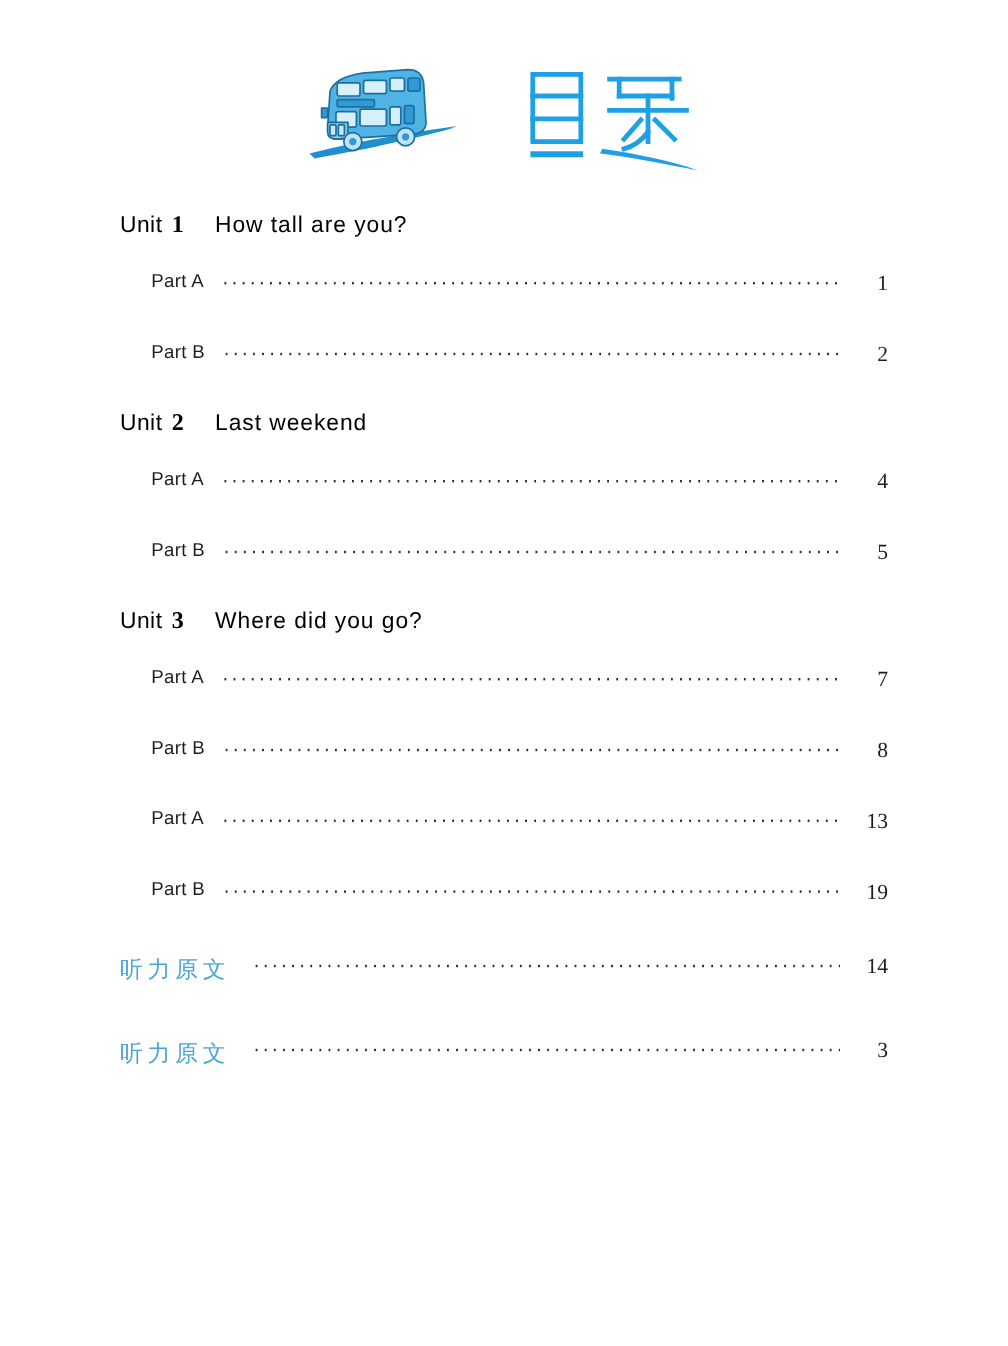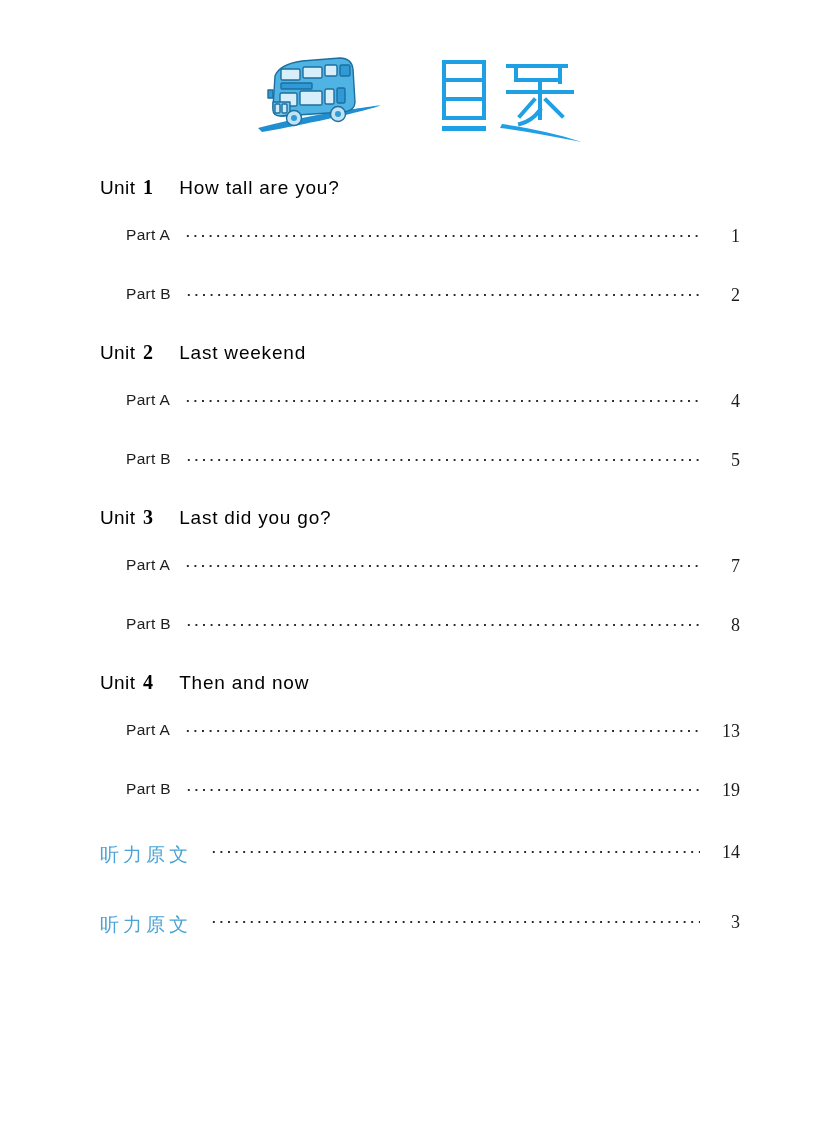--- a/index.html
+++ b/index.html
@@ -238,40 +238,35 @@
       <span class="part-label">Part B</span>
       <span class="leader"></span>
       <span class="page-num">5</span>
     </div>
   </div>
 
   <div class="unit-block">
     <div class="unit-heading">
       <span class="unit-word">Unit</span>
       <span class="unit-num">3</span>
-      <span class="unit-title">Last did you go?</span>
+      <span class="unit-title">Where did you go?</span>
     </div>
     <div class="part-row">
       <span class="part-label">Part A</span>
       <span class="leader"></span>
       <span class="page-num">7</span>
     </div>
     <div class="part-row">
       <span class="part-label">Part B</span>
       <span class="leader"></span>
       <span class="page-num">8</span>
     </div>
   </div>
 
   <div class="unit-block">
-    <div class="unit-heading">
-      <span class="unit-word">Unit</span>
-      <span class="unit-num">4</span>
-      <span class="unit-title">Then and now</span>
-    </div>
     <div class="part-row">
       <span class="part-label">Part A</span>
       <span class="leader"></span>
       <span class="page-num">13</span>
     </div>
     <div class="part-row">
       <span class="part-label">Part B</span>
       <span class="leader"></span>
       <span class="page-num">19</span>
     </div>

